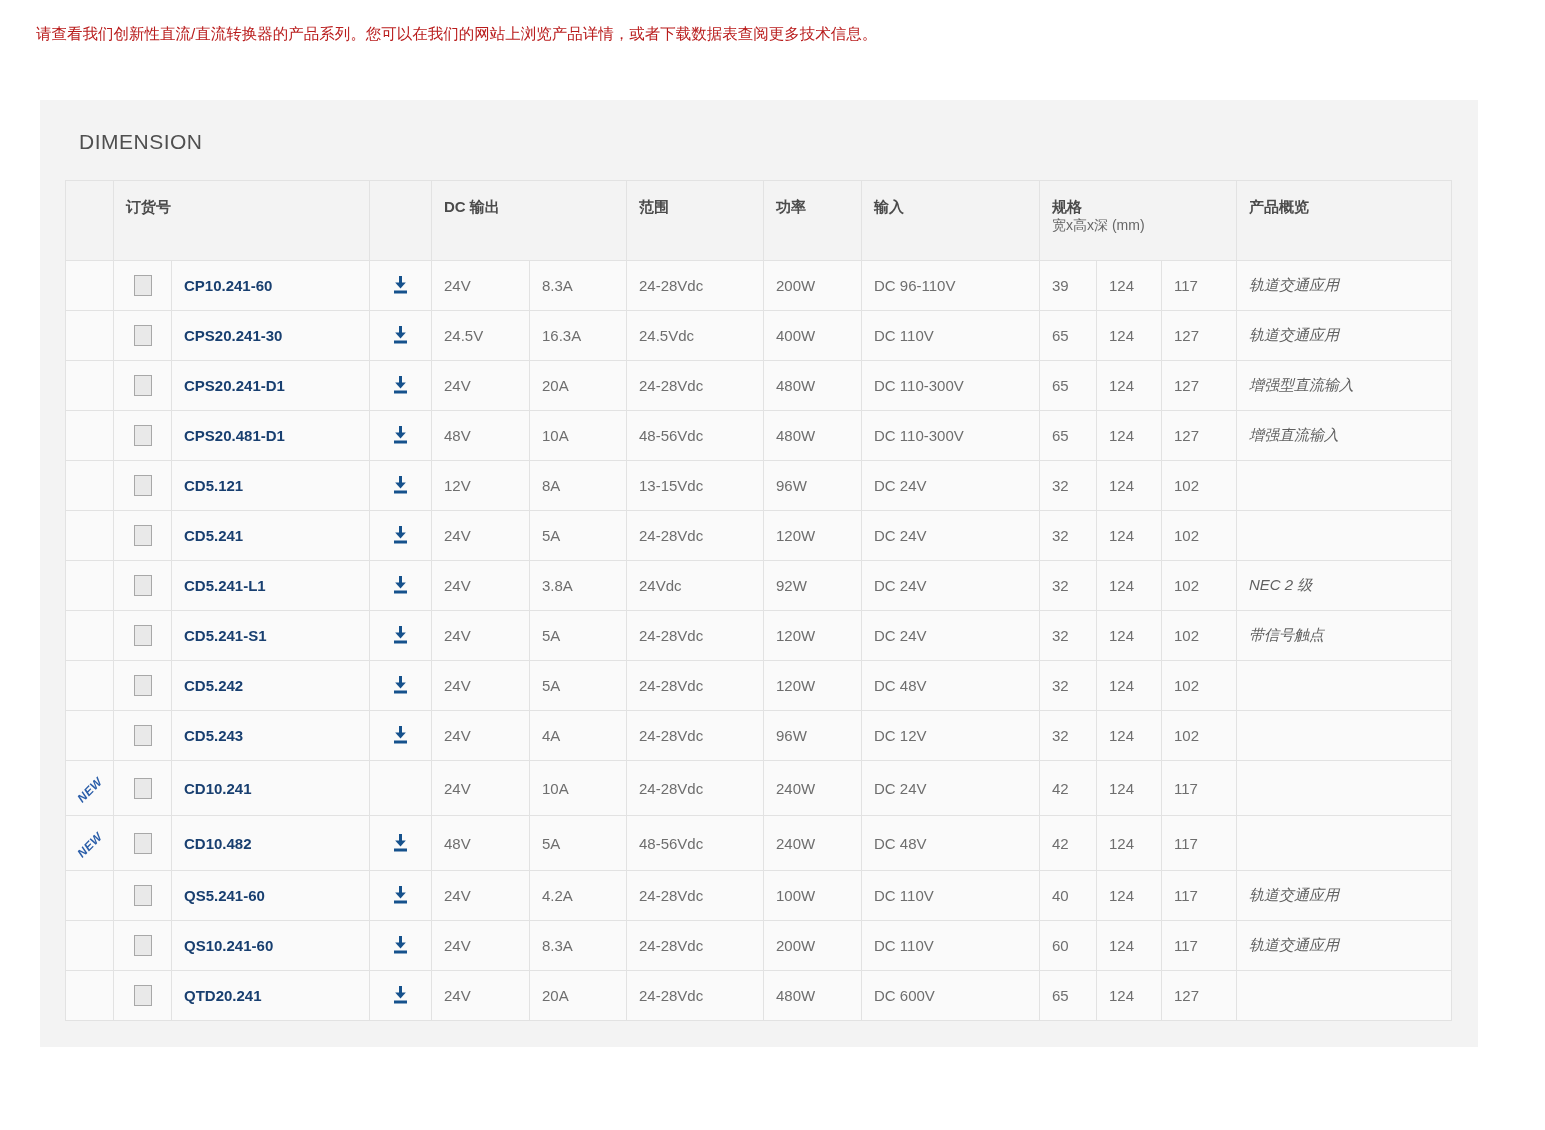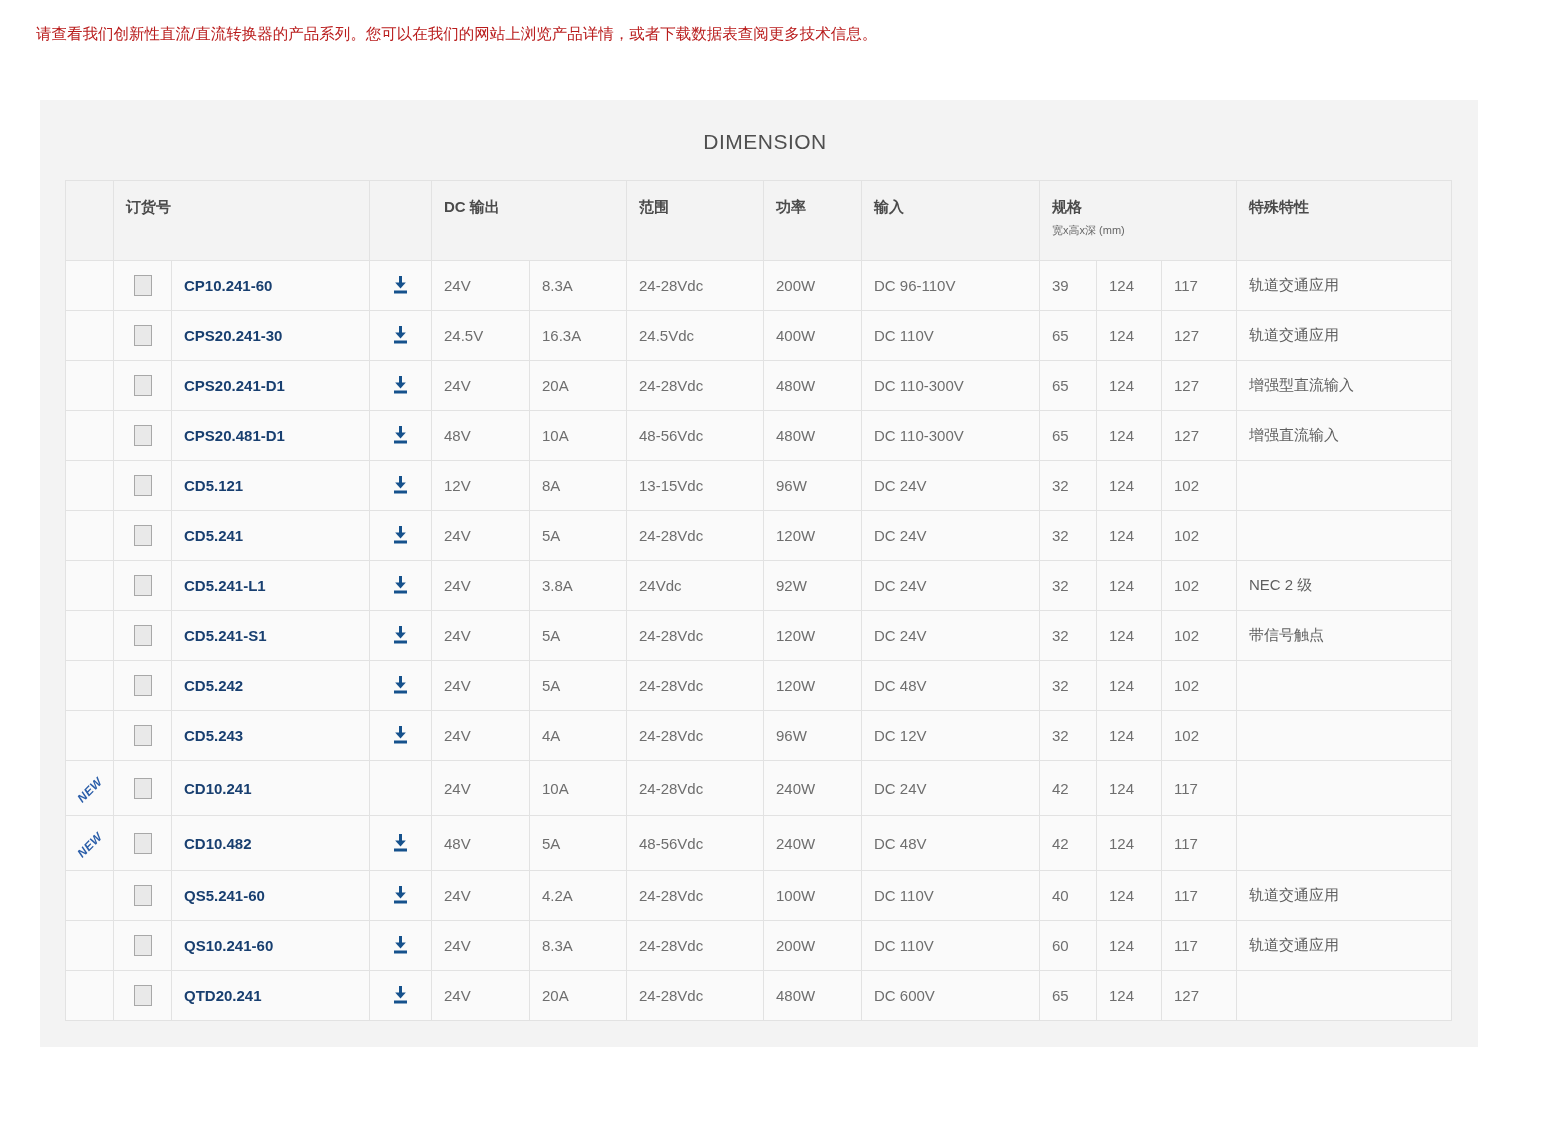--- a/index.html
+++ b/index.html
@@ -31,21 +31,20 @@
     background: #f3f3f3;
     padding: 0 27px 0 25px;
   }
   .panel-heading {
     padding-top: 30px;
     margin-left: 14px;
     font-size: 21px;
     font-weight: 400;
     letter-spacing: 0.5px;
     color: #4f4f4f;
-    text-align: center;
   }
 
   table.product-table {
     margin-top: 26px;
     border-collapse: collapse;
     table-layout: fixed;
     width: 1386px;
     background: transparent;
   }
   .product-table th, .product-table td {
@@ -57,22 +56,22 @@
   .product-table thead th {
     height: 80px;
     text-align: left;
     vertical-align: top;
     padding: 17px 8px 4px 12px;
     font-weight: 700;
     color: #4b4b4b;
     background: transparent;
   }
   .product-table thead th .sub {
-    margin-top: 6px;
-    font-size: 11px;
+    margin-top: 0;
+    font-size: 14px;
     font-weight: 400;
     color: #666666;
   }
   .product-table tbody tr { height: 50px; }
   .product-table tbody tr.is-new { height: 55px; }
   .product-table tbody td {
     background: #fafafa;
     color: #6e6e6e;
     padding: 0 8px 0 12px;
     vertical-align: middle;
@@ -103,21 +102,21 @@
     font-weight: 700;
     color: var(--link-color, #183f70);
     text-decoration: none;
     cursor: pointer;
   }
 
   .c-dl { text-align: center; padding: 0 !important; }
   .dl { display: inline-block; cursor: pointer; line-height: 0; vertical-align: middle; }
   .dl svg { fill: var(--icon-color, #15518c); }
 
-  .c-special { color: #5f5f5f !important; }
+  .c-special { color: #5f5f5f !important; font-style: italic; }
 </style>
 </head>
 <body>
 
 <div class="page">
   <p class="page-desc">请查看我们创新性直流/直流转换器的产品系列。您可以在我们的网站上浏览产品详情，或者下载数据表查阅更多技术信息。</p>
 
   <div class="card">
     <h2 class="panel-heading">DIMENSION</h2>
 
@@ -143,21 +142,21 @@
           <th colspan="2">订货号</th>
           <th></th>
           <th colspan="2">DC 输出</th>
           <th>范围</th>
           <th>功率</th>
           <th>输入</th>
           <th colspan="3">
             <div>规格</div>
             <div class="sub">宽x高x深 (mm)</div>
           </th>
-          <th>特殊特性</th>
+          <th>产品概览</th>
         </tr>
       </thead>
       <tbody id="table-body">
           <tr>
     <td class="c-new"><span class="new-badge"></span></td>
     <td class="c-check"><span class="checkbox"></span></td>
     <td><a class="plink">CP10.241-60</a></td>
     <td class="c-dl">
       <span class="dl">
         <svg width="17" height="19" viewBox="0 0 17 19">

